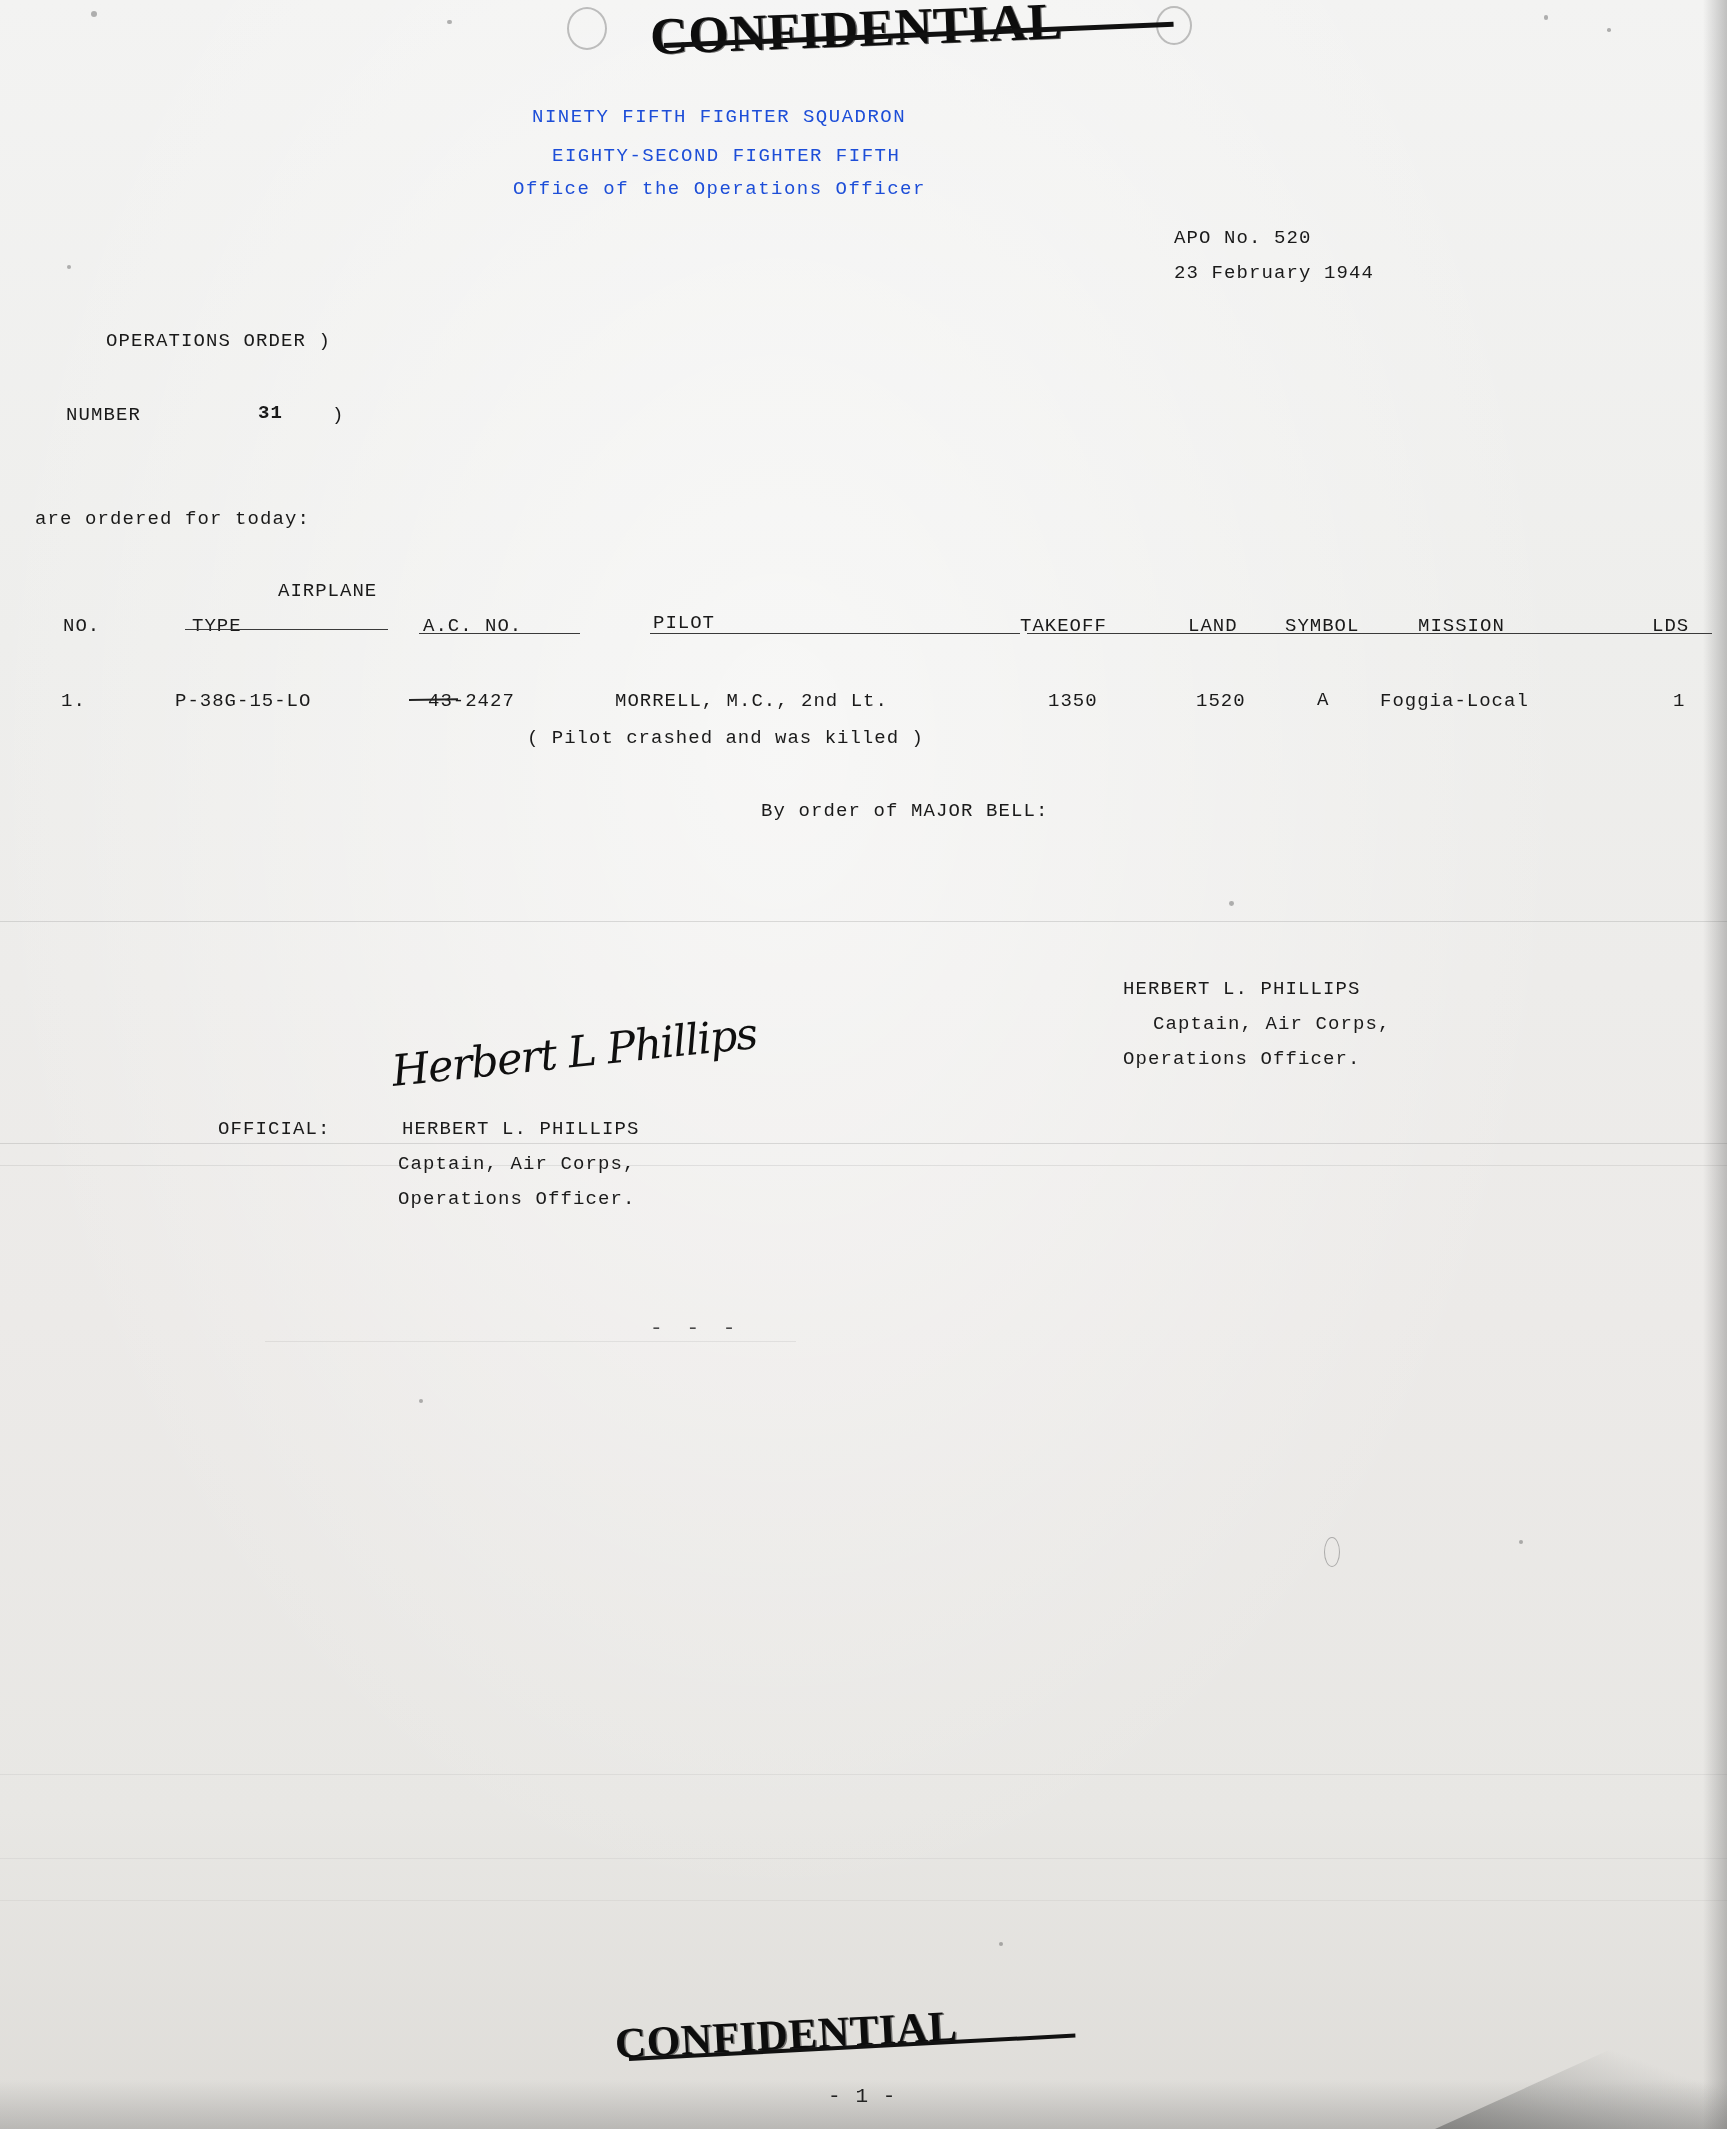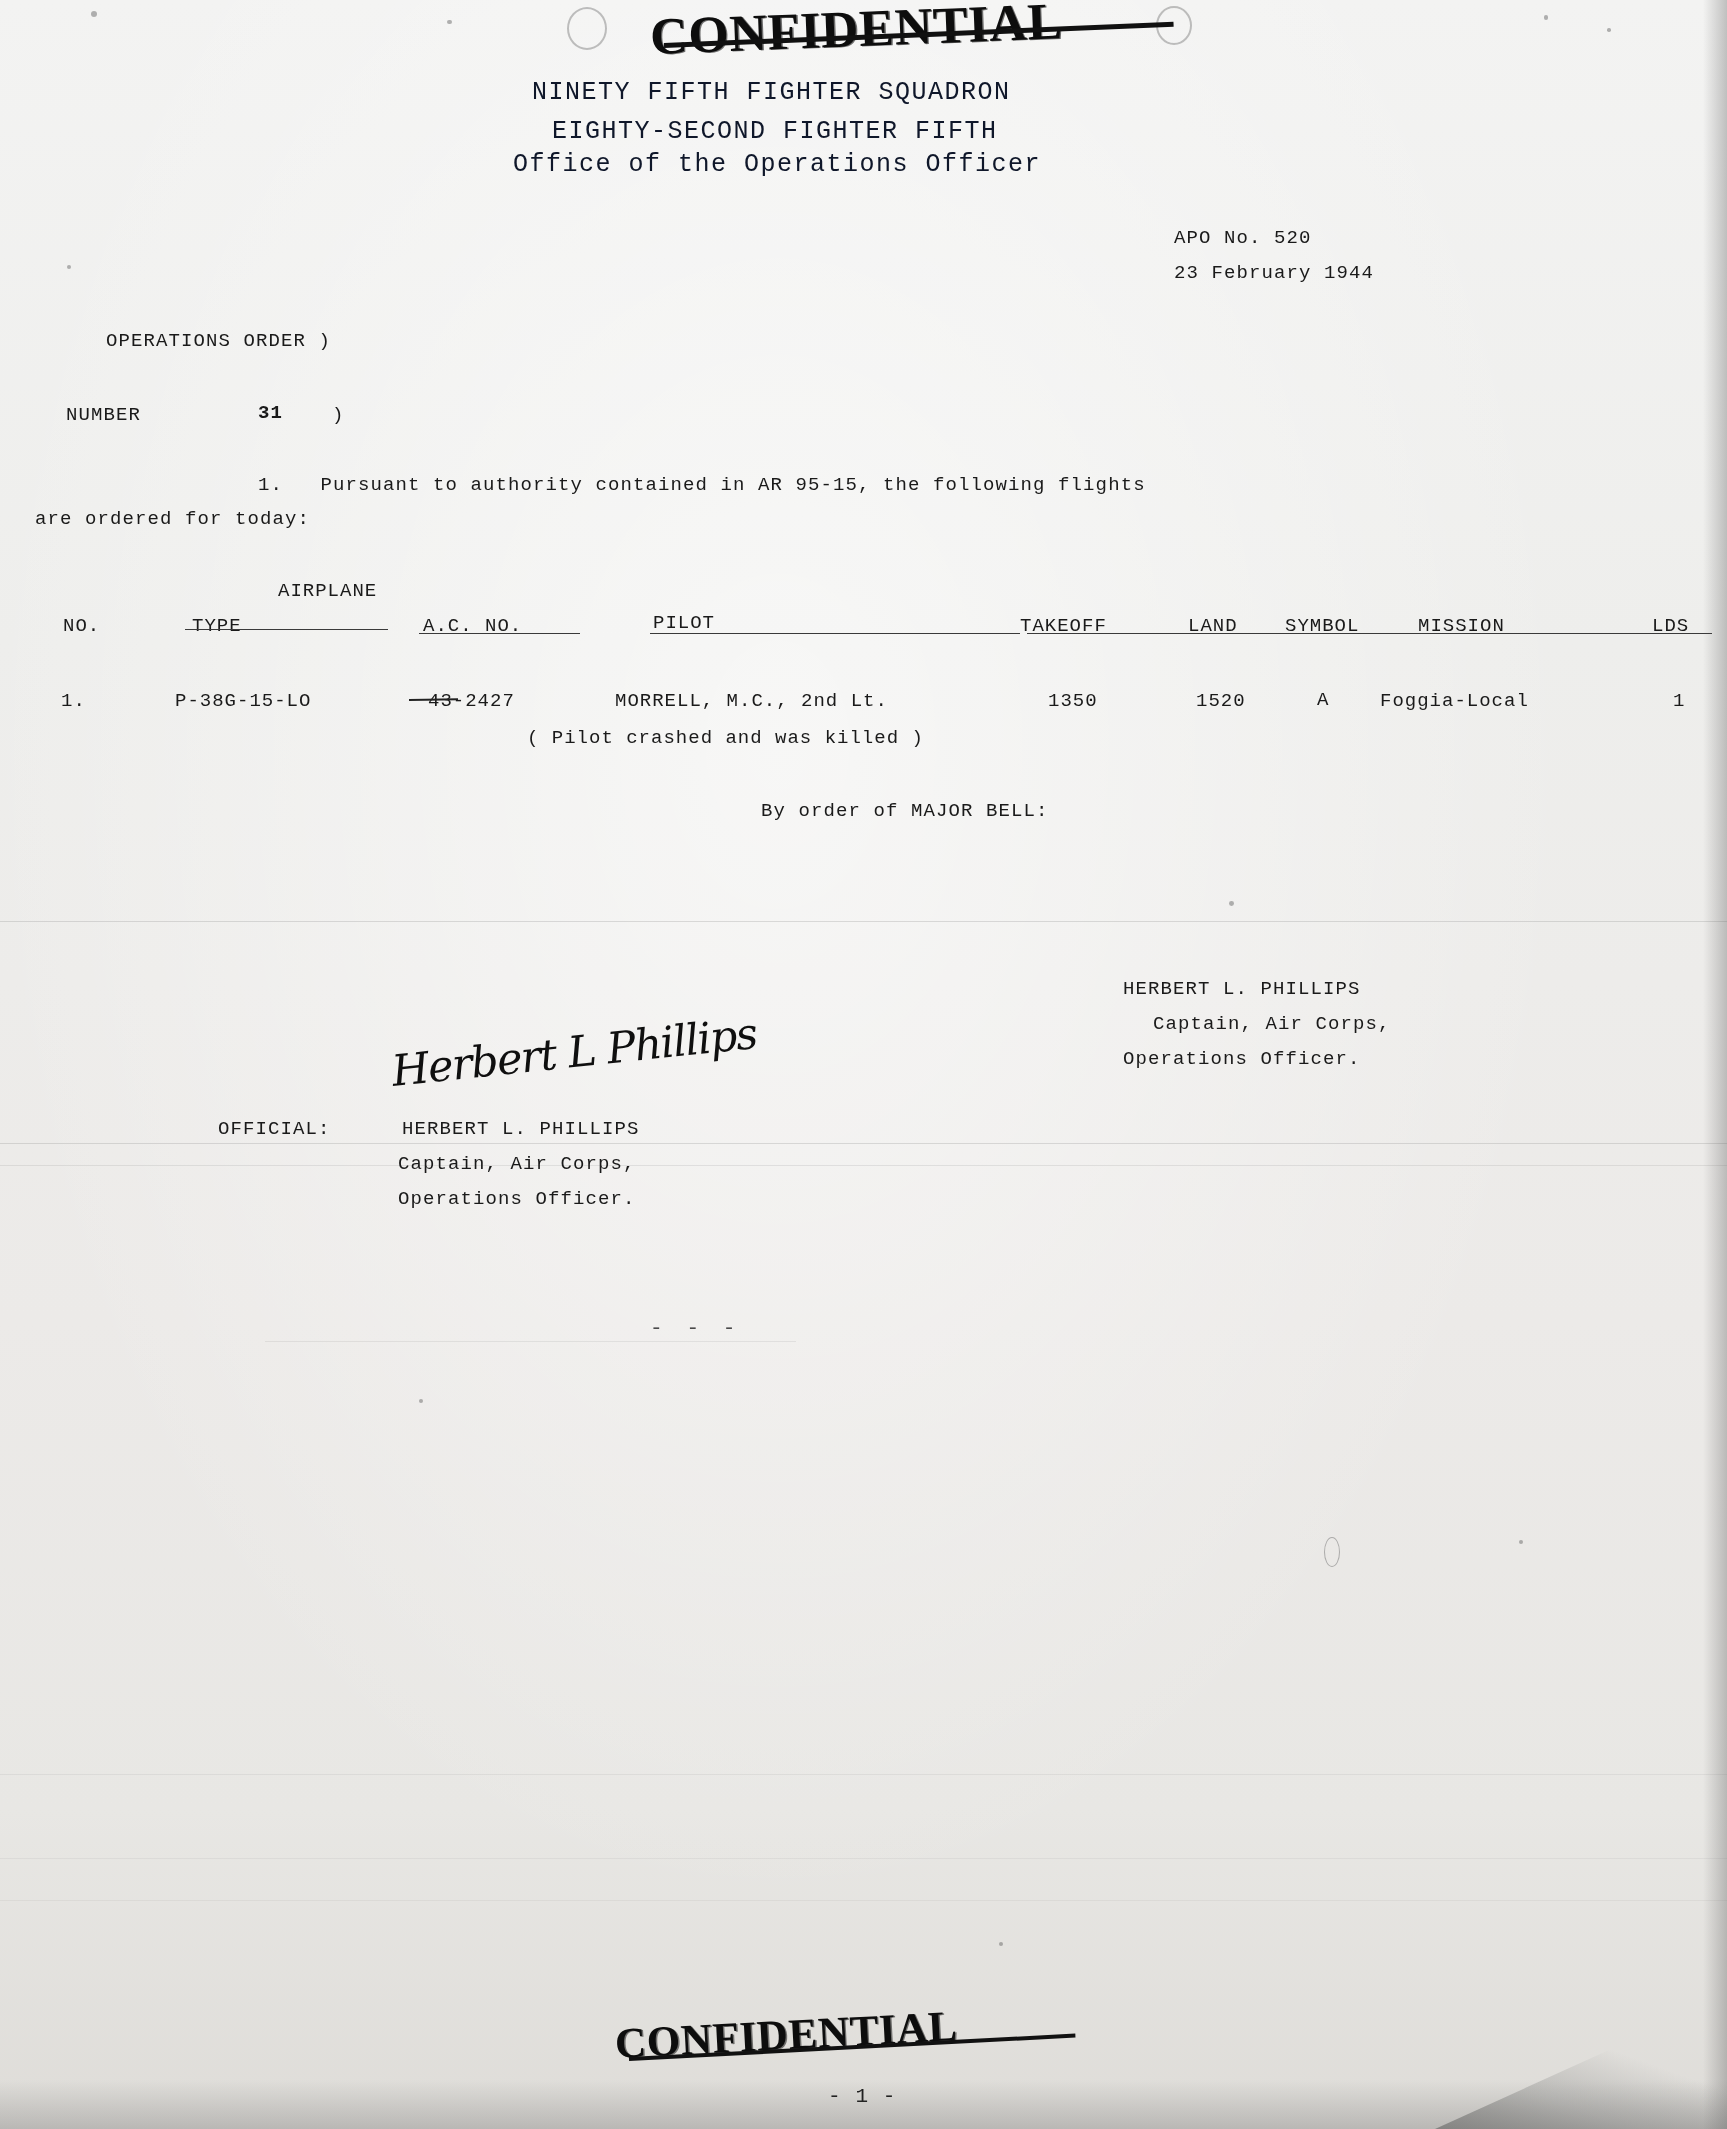--- a/index.html
+++ b/index.html
@@ -48,23 +48,24 @@
     background: rgba(150,150,150,0.30);
   }
 
   
   .t {
     position: absolute;
     white-space: pre;
     letter-spacing: 0.3px;
   }
   .hdr {
-    font-size: 25px;
+    font-size: 19px;
     letter-spacing: 1.5px;
-    color: #0f172a;
+    color: #1d4ed8;
+    margin-top: 28px;
   }
   .body-txt {
     font-size: 19px;
     letter-spacing: 1.1px;
   }
   .tbl {
     font-size: 19px;
     letter-spacing: 1px;
   }
 
@@ -166,21 +167,20 @@
   <div class="t hdr" style="left:513px; top:150px;">Office of the Operations Officer</div>
 
   <div class="t body-txt" style="left:1174px; top:227px;">APO No. 520</div>
   <div class="t body-txt" style="left:1174px; top:262px;">23 February 1944</div>
 
   <div class="t body-txt" style="left:66px; top:330px;margin-left:40px;">OPERATIONS ORDER )</div>
   <div class="t body-txt" style="left:66px; top:404px;">NUMBER</div>
   <div class="t body-txt" style="left:258px; top:402px; font-weight:bold;">31</div>
   <div class="t body-txt" style="left:332px; top:404px;">)</div>
 
-  <div class="t body-txt" style="left:258px; top:474px;">1.   Pursuant to authority contained in AR 95-15, the following flights</div>
   <div class="t body-txt" style="left:35px; top:508px;">are ordered for today:</div>
 
   <div class="t tbl" style="left:278px; top:580px;">AIRPLANE</div>
 
   <div class="t tbl" style="left:63px;  top:615px;">NO.</div>
   <div class="t tbl" style="left:192px; top:615px;">TYPE</div>
   <div class="t tbl" style="left:423px; top:615px;">A.C. NO.</div>
   <div class="t tbl" style="left:653px; top:612px;">PILOT</div>
   <div class="t tbl" style="left:1020px;top:615px;">TAKEOFF</div>
   <div class="t tbl" style="left:1188px;top:615px;">LAND</div>

